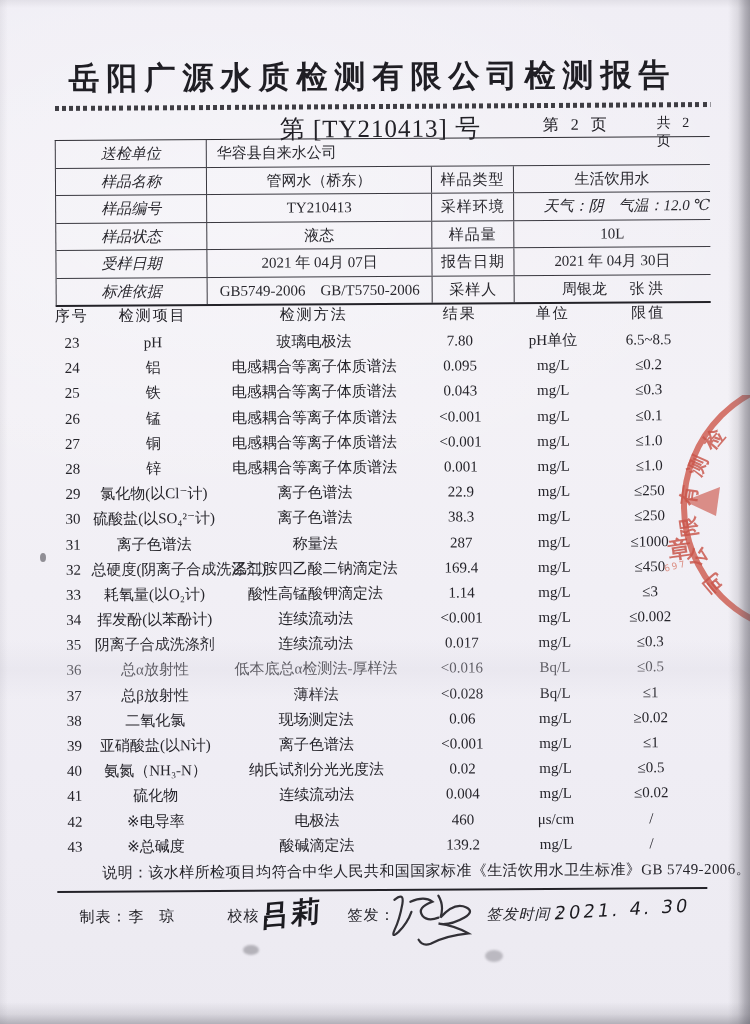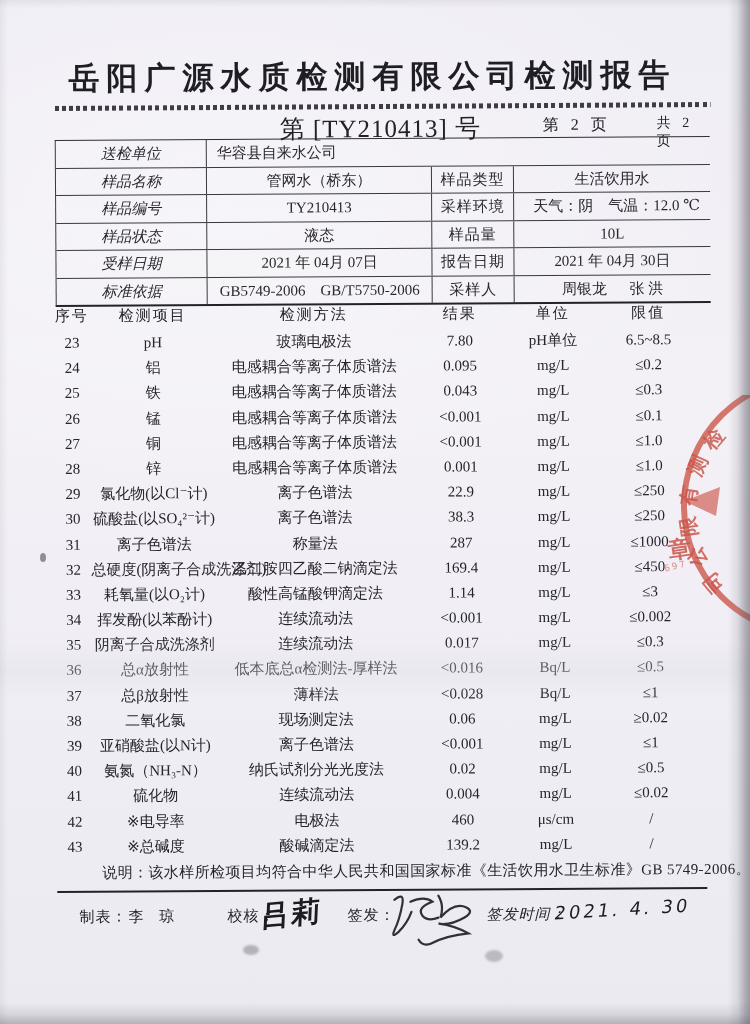--- a/index.html
+++ b/index.html
@@ -41,21 +41,21 @@
   .i-row:last-child{border-bottom:none;}
   .i-row.span .ival{grid-column:2 / 5;text-align:left;padding-left:10px;}
   .icell{
     font-size:15px;line-height:26.5px;text-align:center;
     white-space:pre;overflow:hidden;color:#29282e;
   }
   .ilab{border-left:none;font-style:italic;}
   .ival{border-left:1.2px solid #3a3940;}
   .ilab2{border-left:1.2px solid #3a3940;letter-spacing:1px;}
   .ival2{border-left:1.2px solid #3a3940;}
-  .i-row .left{text-align:center;padding-left:9px;}
+  .i-row .left{text-align:right;padding-left:9px;font-style:italic;}
   
   .results{position:absolute;left:55px;top:300px;width:645px;}
   .r-head{display:grid;grid-template-columns:36px 126px 196px 96px 90px 101px;height:29px;}
   .r-head span{font-size:15px;line-height:29px;text-align:center;letter-spacing:2px;color:#26252b;}
   .r-row{display:grid;grid-template-columns:36px 126px 196px 96px 90px 101px;height:25.2px;}
   .r-row span{font-size:15px;line-height:25.2px;text-align:center;white-space:pre;color:#26252b;}
   .r-row .no,.r-row .result,.r-row .unit,.r-row .limit{font-family:"Liberation Serif","DejaVu Serif",serif;}
   
   .note{
     position:absolute;left:100px;top:862px;width:600px;

